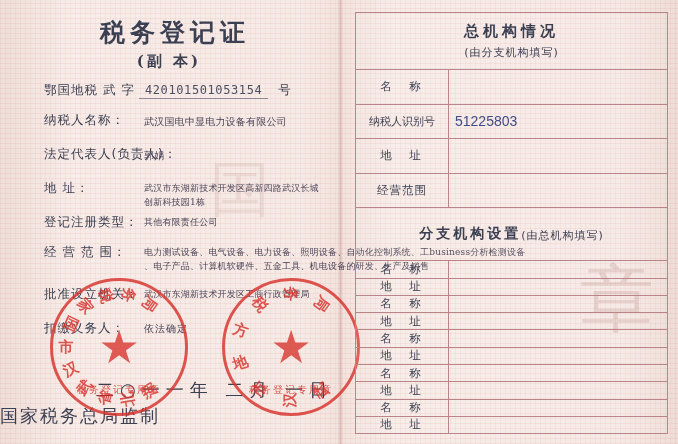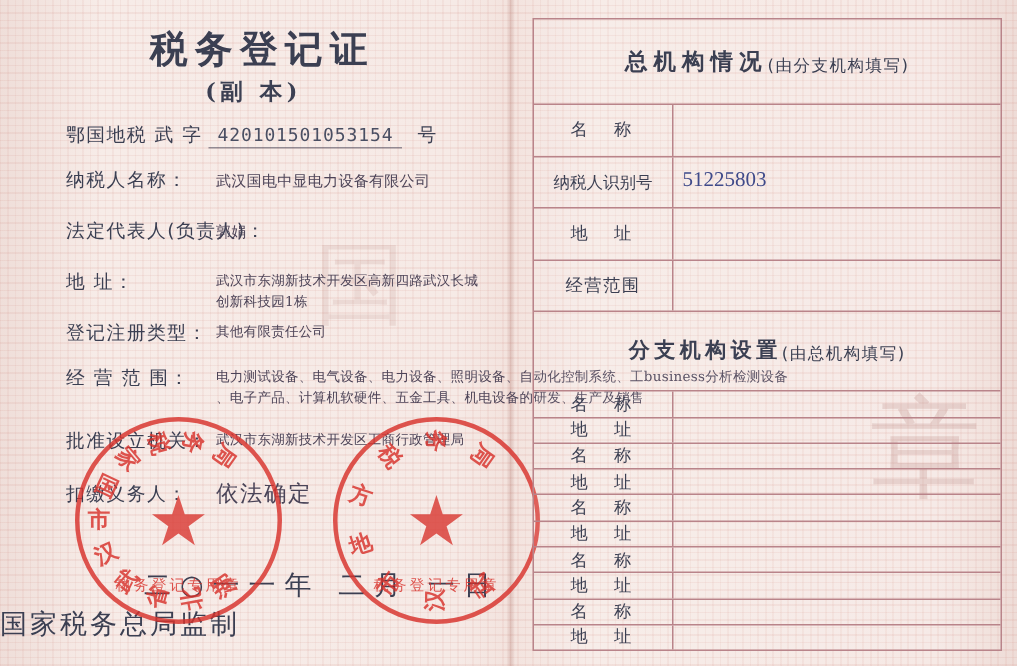--- a/index.html
+++ b/index.html
@@ -89,37 +89,37 @@
   }
   
   .rt{
     position:absolute;left:12px;top:12px;width:311px;height:420px;
     border:1.4px solid #b9848a;
     background:rgba(255,255,255,.08);
     display:flex;flex-direction:column;
   }
   .rt .hdr{
     flex:0 0 56px;border-bottom:1.1px solid #b9848a;
-    display:flex;flex-direction:row;align-items:center;justify-content:center;
+    display:flex;flex-direction:column;align-items:center;justify-content:center;
     color:#3b3f52;
   }
   .rt .hdr .h1{font-size:15px;font-weight:bold;letter-spacing:4px;font-family:"DejaVu Serif","Liberation Serif",serif;}
   .rt .hdr .h2{font-size:11px;letter-spacing:1px;margin-top:4px;}
   .rt .row{
     flex:1 1 0;display:flex;border-bottom:1.1px solid #b9848a;
   }
   .rt .row:last-child{border-bottom:none;}
   .rt .row .k{
     flex:0 0 92px;border-right:1.1px solid #b9848a;
     display:flex;align-items:center;justify-content:center;
     font-size:11.5px;color:#3b3f52;letter-spacing:3px;
   }
   .rt .row .v{
     flex:1;display:flex;align-items:center;padding-left:6px;
-    font-family:Liberation Serif, serif;
+    font-family:Liberation Sans, sans-serif;
     font-size:14px;color:#3f4a8a;
   }
   .rt .mid{
     flex:0 0 52px;border-bottom:1.1px solid #b9848a;
     display:flex;flex-direction:row;align-items:center;justify-content:center;color:#3b3f52;
   }
   .rt .mid .h1{font-size:14px;font-weight:bold;letter-spacing:3px;font-family:"DejaVu Serif","Liberation Serif",serif;}
   .rt .mid .h2{font-size:11px;letter-spacing:1px;margin-top:3px;}
   .rt .grp{border-bottom:1.1px solid #b9848a;display:flex;flex-direction:column;flex:1 1 0;}
   .rt .grp .row{border-bottom:1.1px solid #b9848a;}
@@ -211,21 +211,21 @@
       </span>
     </div>
 
     <div class="field" style="top:286px">
       <span class="lab">批准设立机关：</span>
       <span class="val hand">武汉市东湖新技术开发区工商行政管理局</span>
     </div>
 
     <div class="bottomline" style="top:320px">
       <span class="lab" style="width:96px;flex:0 0 96px">扣缴义务人：</span>
-      <span style="font-size:15px;color:#4a4458">依法确定</span>
+      <span style="font-size:10px;color:#4a4458">依法确定</span>
     </div>
 
     <div class="datebar">二○一一年 二月 一日</div>
     <div class="foot">国家税务总局监制</div>
 
     <div class="seal" id="seal1">
       <div class="ring-text" style="">
           <span style="transform: rotate(-215deg) translate(0px, -53px) rotate(90deg) translate(-50%, -50%);">湖</span>
           <span style="transform: rotate(-190deg) translate(0px, -53px) rotate(90deg) translate(-50%, -50%);">北</span>
           <span style="transform: rotate(-165deg) translate(0px, -53px) rotate(90deg) translate(-50%, -50%);">省</span>

